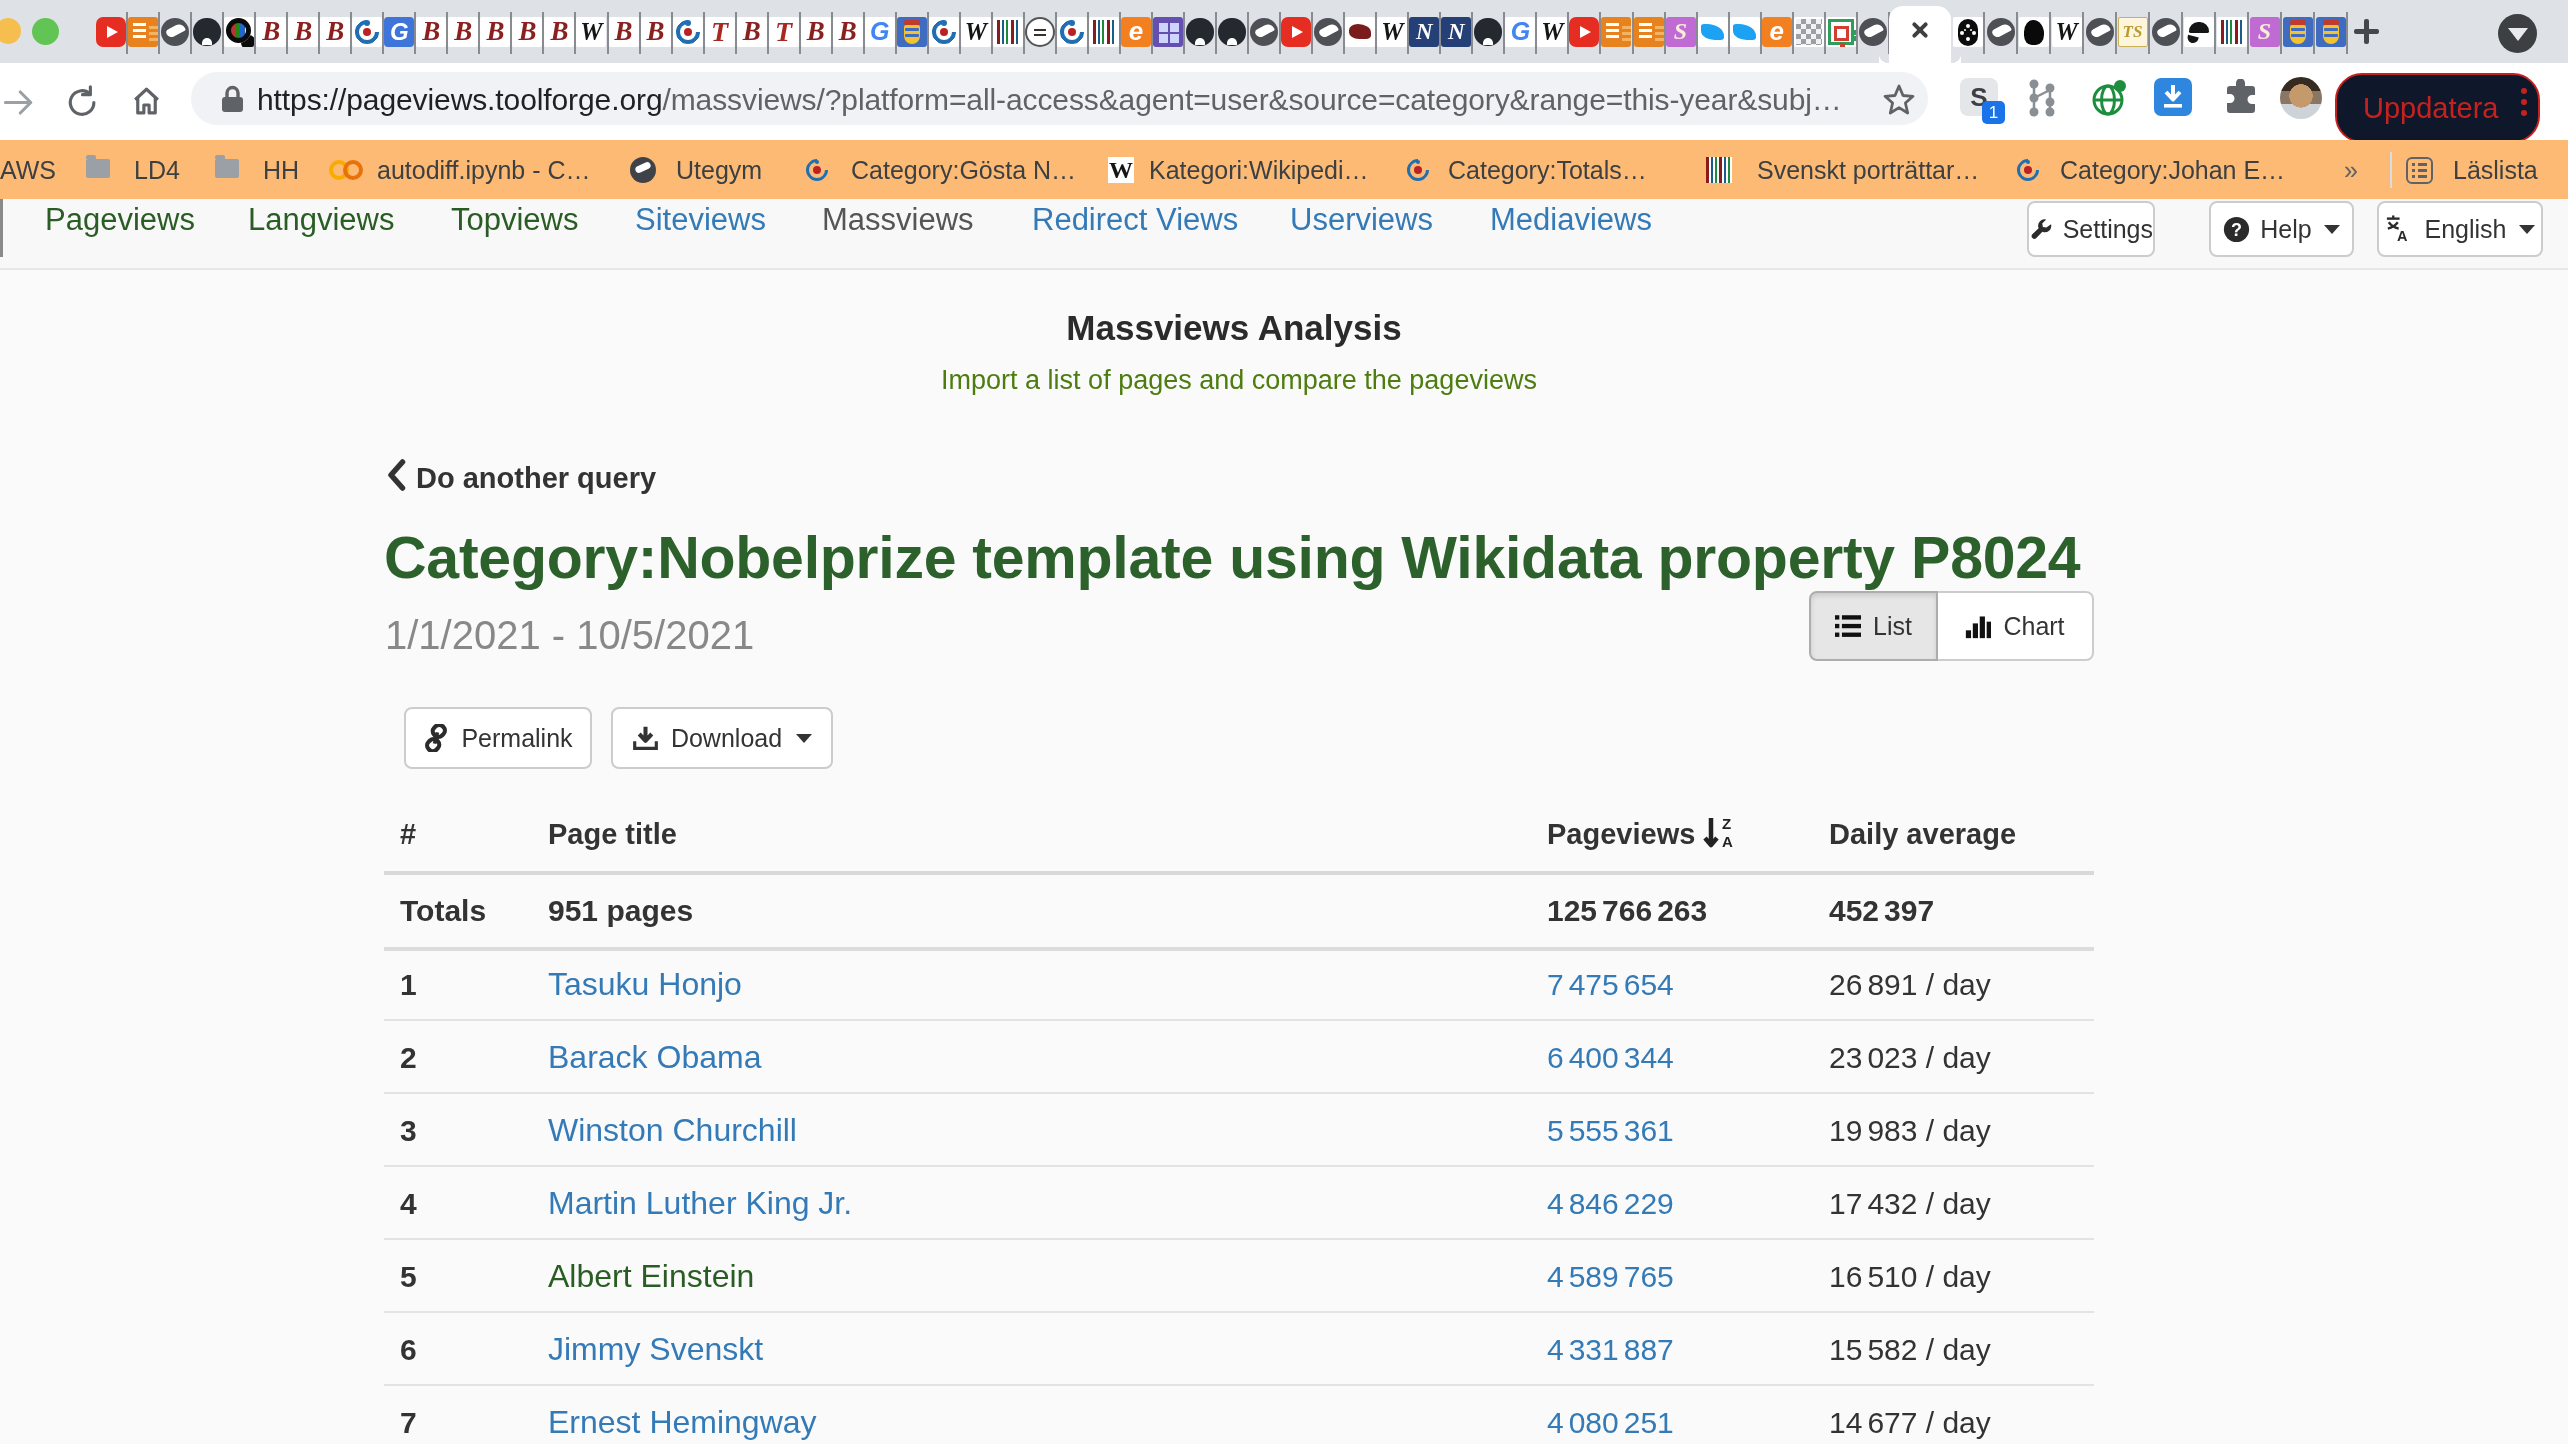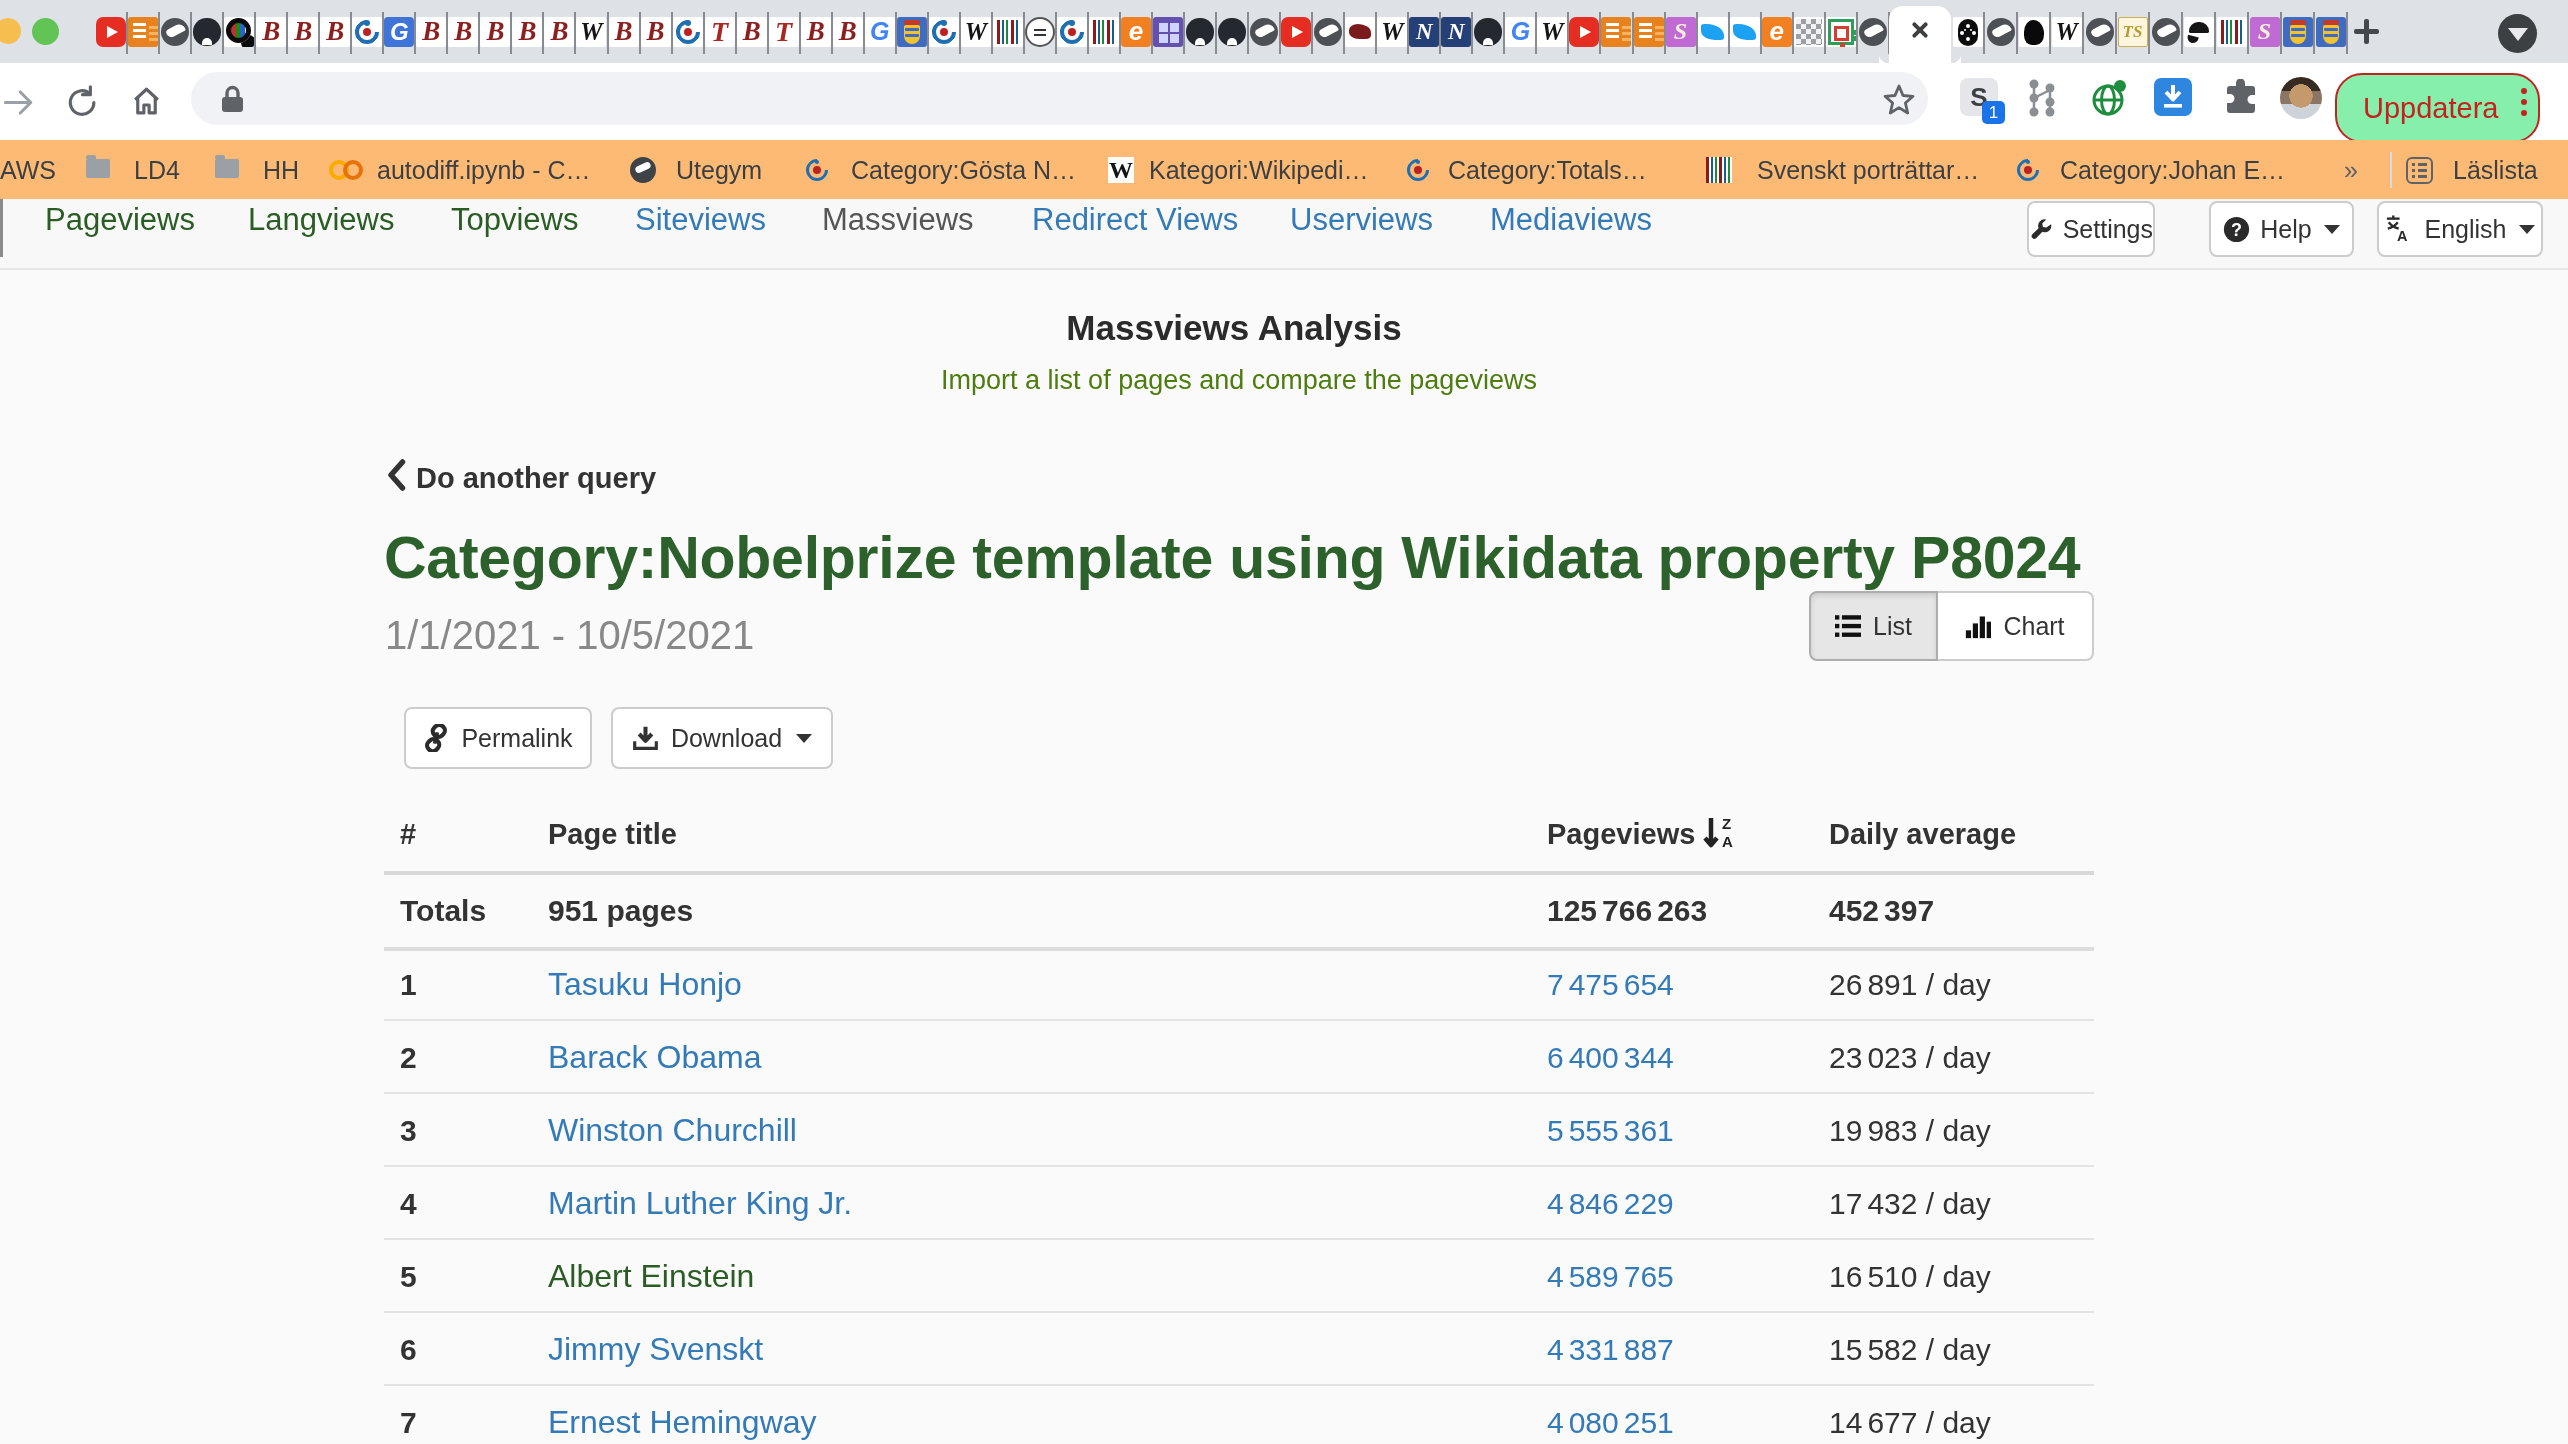--- a/index.html
+++ b/index.html
@@ -361,20 +361,21 @@
       <path d="M29 2 v9 h-9" fill="none" stroke-linejoin="round"></path>
     </svg>
 <svg class="abs" style="left:129px;top:21px" width="35" height="35" viewBox="0 0 40 40" fill="none" stroke="#5f6368" stroke-width="3.6" stroke-linejoin="round">
       <path d="M7 18 L20 6 L33 18 M10 16 V33 H17 V24 H23 V33 H30 V16"></path>
     </svg>
 <div id="omni">
 <svg class="abs" style="left:28px;top:13px" width="27" height="30" viewBox="0 0 27 30">
         <rect x="3" y="12" width="21" height="15" rx="3" fill="#5f6368"></rect>
         <path d="M8 12 V8 a5.5 5.5 0 0 1 11 0 V12" fill="none" stroke="#5f6368" stroke-width="3.4"></path>
       </svg>
+<div id="url"><span>https://pageviews.toolforge.org</span><span class="gy">/massviews/?platform=all-access&amp;agent=user&amp;source=category&amp;range=this-year&amp;subj…</span></div>
 <svg class="abs" style="left:1692px;top:11px" width="32" height="32" viewBox="0 0 32 32" fill="none" stroke="#5f6368" stroke-width="2.8" stroke-linejoin="round">
         <path d="M16 3 L20 12.5 L30 13.3 L22.4 20 L24.7 30 L16 24.6 L7.3 30 L9.6 20 L2 13.3 L12 12.5 Z"></path>
       </svg>
 </div>
 <div class="abs" style="left:1960px;top:15px;width:38px;height:38px;background:#e4e6e9;border-radius:8px;display:flex;align-items:center;justify-content:center;font-size:26px;font-weight:bold;color:#3c4043">S</div>
 <div class="abs" style="left:1982px;top:38px;width:23px;height:23px;background:#1a73e8;border-radius:5px;color:#fff;font-size:17px;display:flex;align-items:center;justify-content:center">1</div>
 <svg class="abs" style="left:2022px;top:15px" width="40" height="40" viewBox="0 0 40 40" fill="#8a8f94">
       <g stroke="#8a8f94" stroke-width="2.5">
         <line x1="12" y1="8" x2="12" y2="32"></line>
         <line x1="28" y1="8" x2="28" y2="32"></line>
@@ -395,21 +396,21 @@
     </svg>
 <div class="abs" style="left:2154px;top:15px;width:38px;height:38px;background:#2e86de;border-radius:7px"></div>
 <svg class="abs" style="left:2154px;top:15px" width="38" height="38" viewBox="0 0 38 38">
       <path d="M19 7 V20 M12 14 L19 21.5 L26 14" fill="none" stroke="#fff" stroke-width="4" stroke-linejoin="round"></path>
       <rect x="10" y="26" width="18" height="3.6" fill="#fff"></rect>
     </svg>
 <svg class="abs" style="left:2222px;top:16px" width="37" height="37" viewBox="0 0 37 37" fill="#5f6368">
       <path d="M14 4 a4.5 4.5 0 0 1 9 0 v3 h7 a3 3 0 0 1 3 3 v6 h-3 a4.5 4.5 0 0 0 0 9 h3 v6 a3 3 0 0 1 -3 3 H8 a3 3 0 0 1 -3 -3 v-7 h3 a4.5 4.5 0 0 0 0 -9 H5 v-5 a3 3 0 0 1 3 -3 h6 Z"></path>
     </svg>
 <div class="abs" style="left:2280px;top:14px;width:42px;height:42px;border-radius:50%;background:radial-gradient(circle at 50% 45%, #c49a6c 0 37%, rgba(0,0,0,0) 38%),linear-gradient(#352b21 0 34%,#8a7662 34% 64%,#cdd3d8 64%);overflow:hidden"></div>
-<div class="abs" style="left:2335px;top:10px;width:205px;height:70px;background:#86efac;border:2.5px solid #c5221f;border-radius:27px;display:flex;align-items:center;padding-left:26px;font-size:29px;color:#c5221f">Uppdatera</div>
+<div class="abs" style="left:2335px;top:10px;width:205px;height:70px;background:#0f172a;border:2.5px solid #c5221f;border-radius:27px;display:flex;align-items:center;padding-left:26px;font-size:29px;color:#c5221f">Uppdatera</div>
 <div class="abs" style="left:2521px;top:25px;width:6px;height:6px;border-radius:50%;background:#c5221f;box-shadow:0 11px 0 #c5221f,0 22px 0 #c5221f"></div>
 </div>
 <div id="bookmarks">
 <div class="bm" style="left:0px">AWS</div>
 <div class="fold" style="left:86px"></div>
 <div class="bm" style="left:134px">LD4</div>
 <div class="fold" style="left:215px"></div>
 <div class="bm" style="left:263px">HH</div>
 <div class="co" style="left:329px"></div>
 <div class="bm" style="left:377px">autodiff.ipynb - C…</div>

